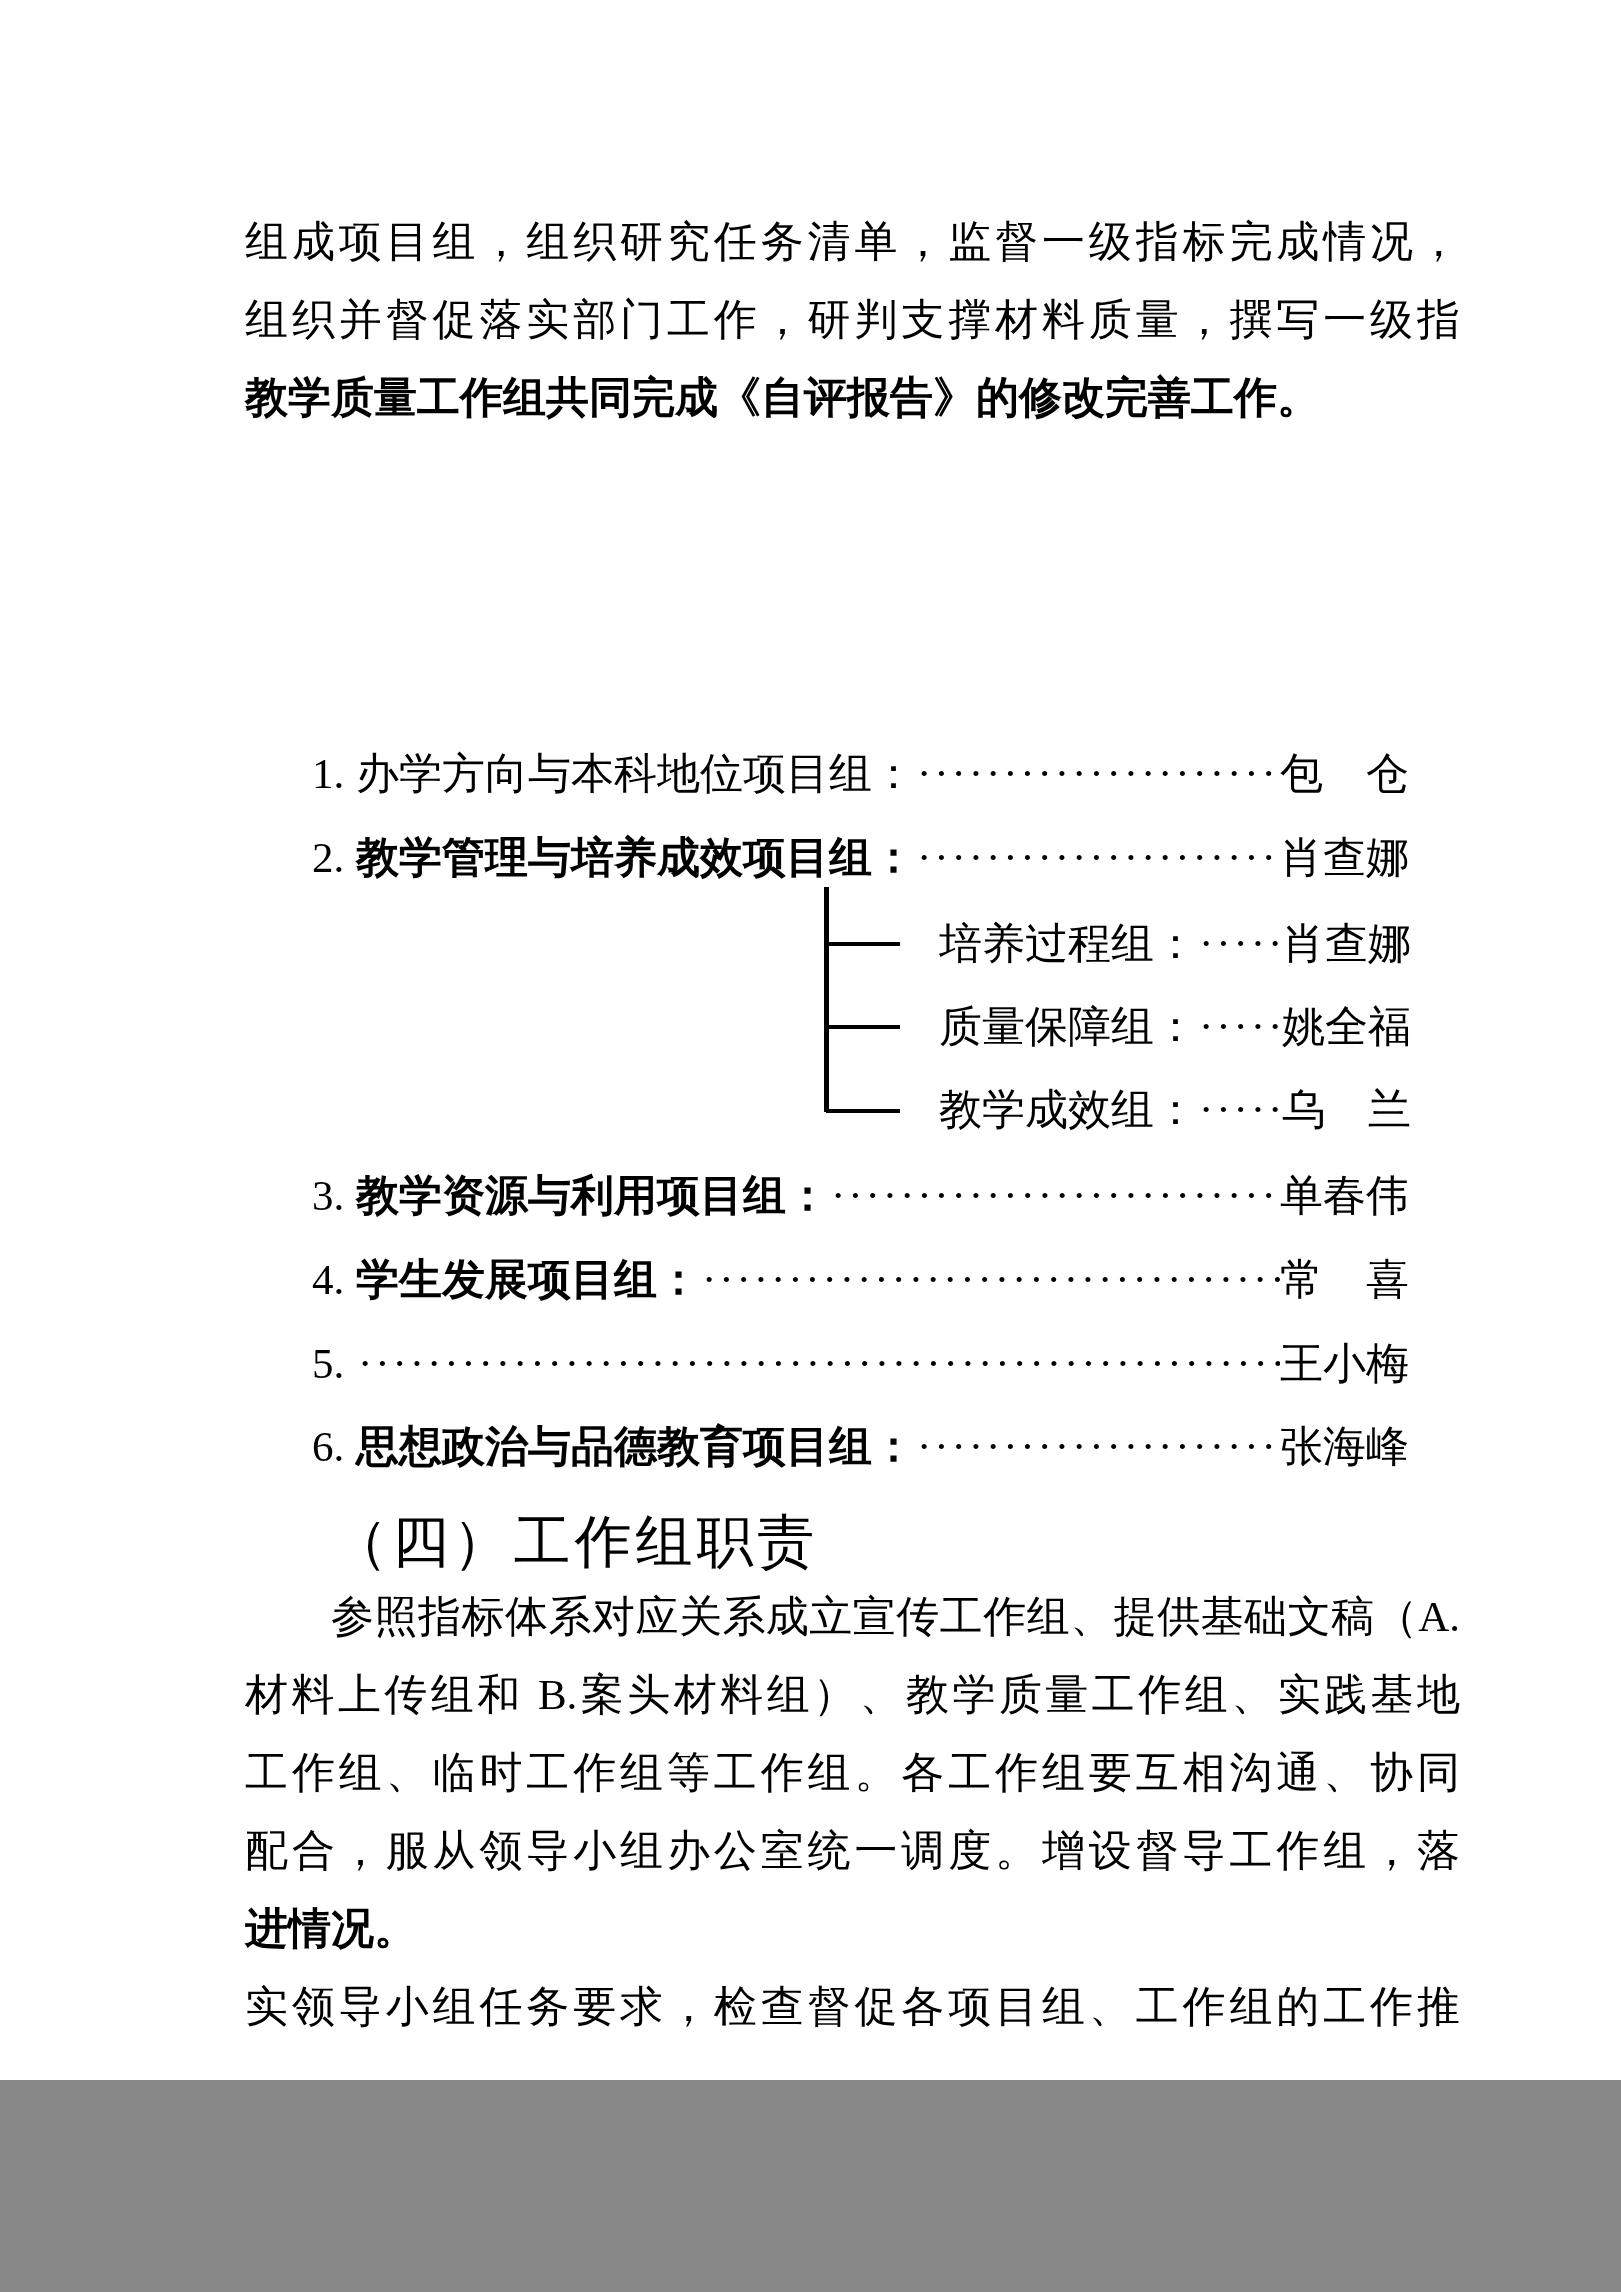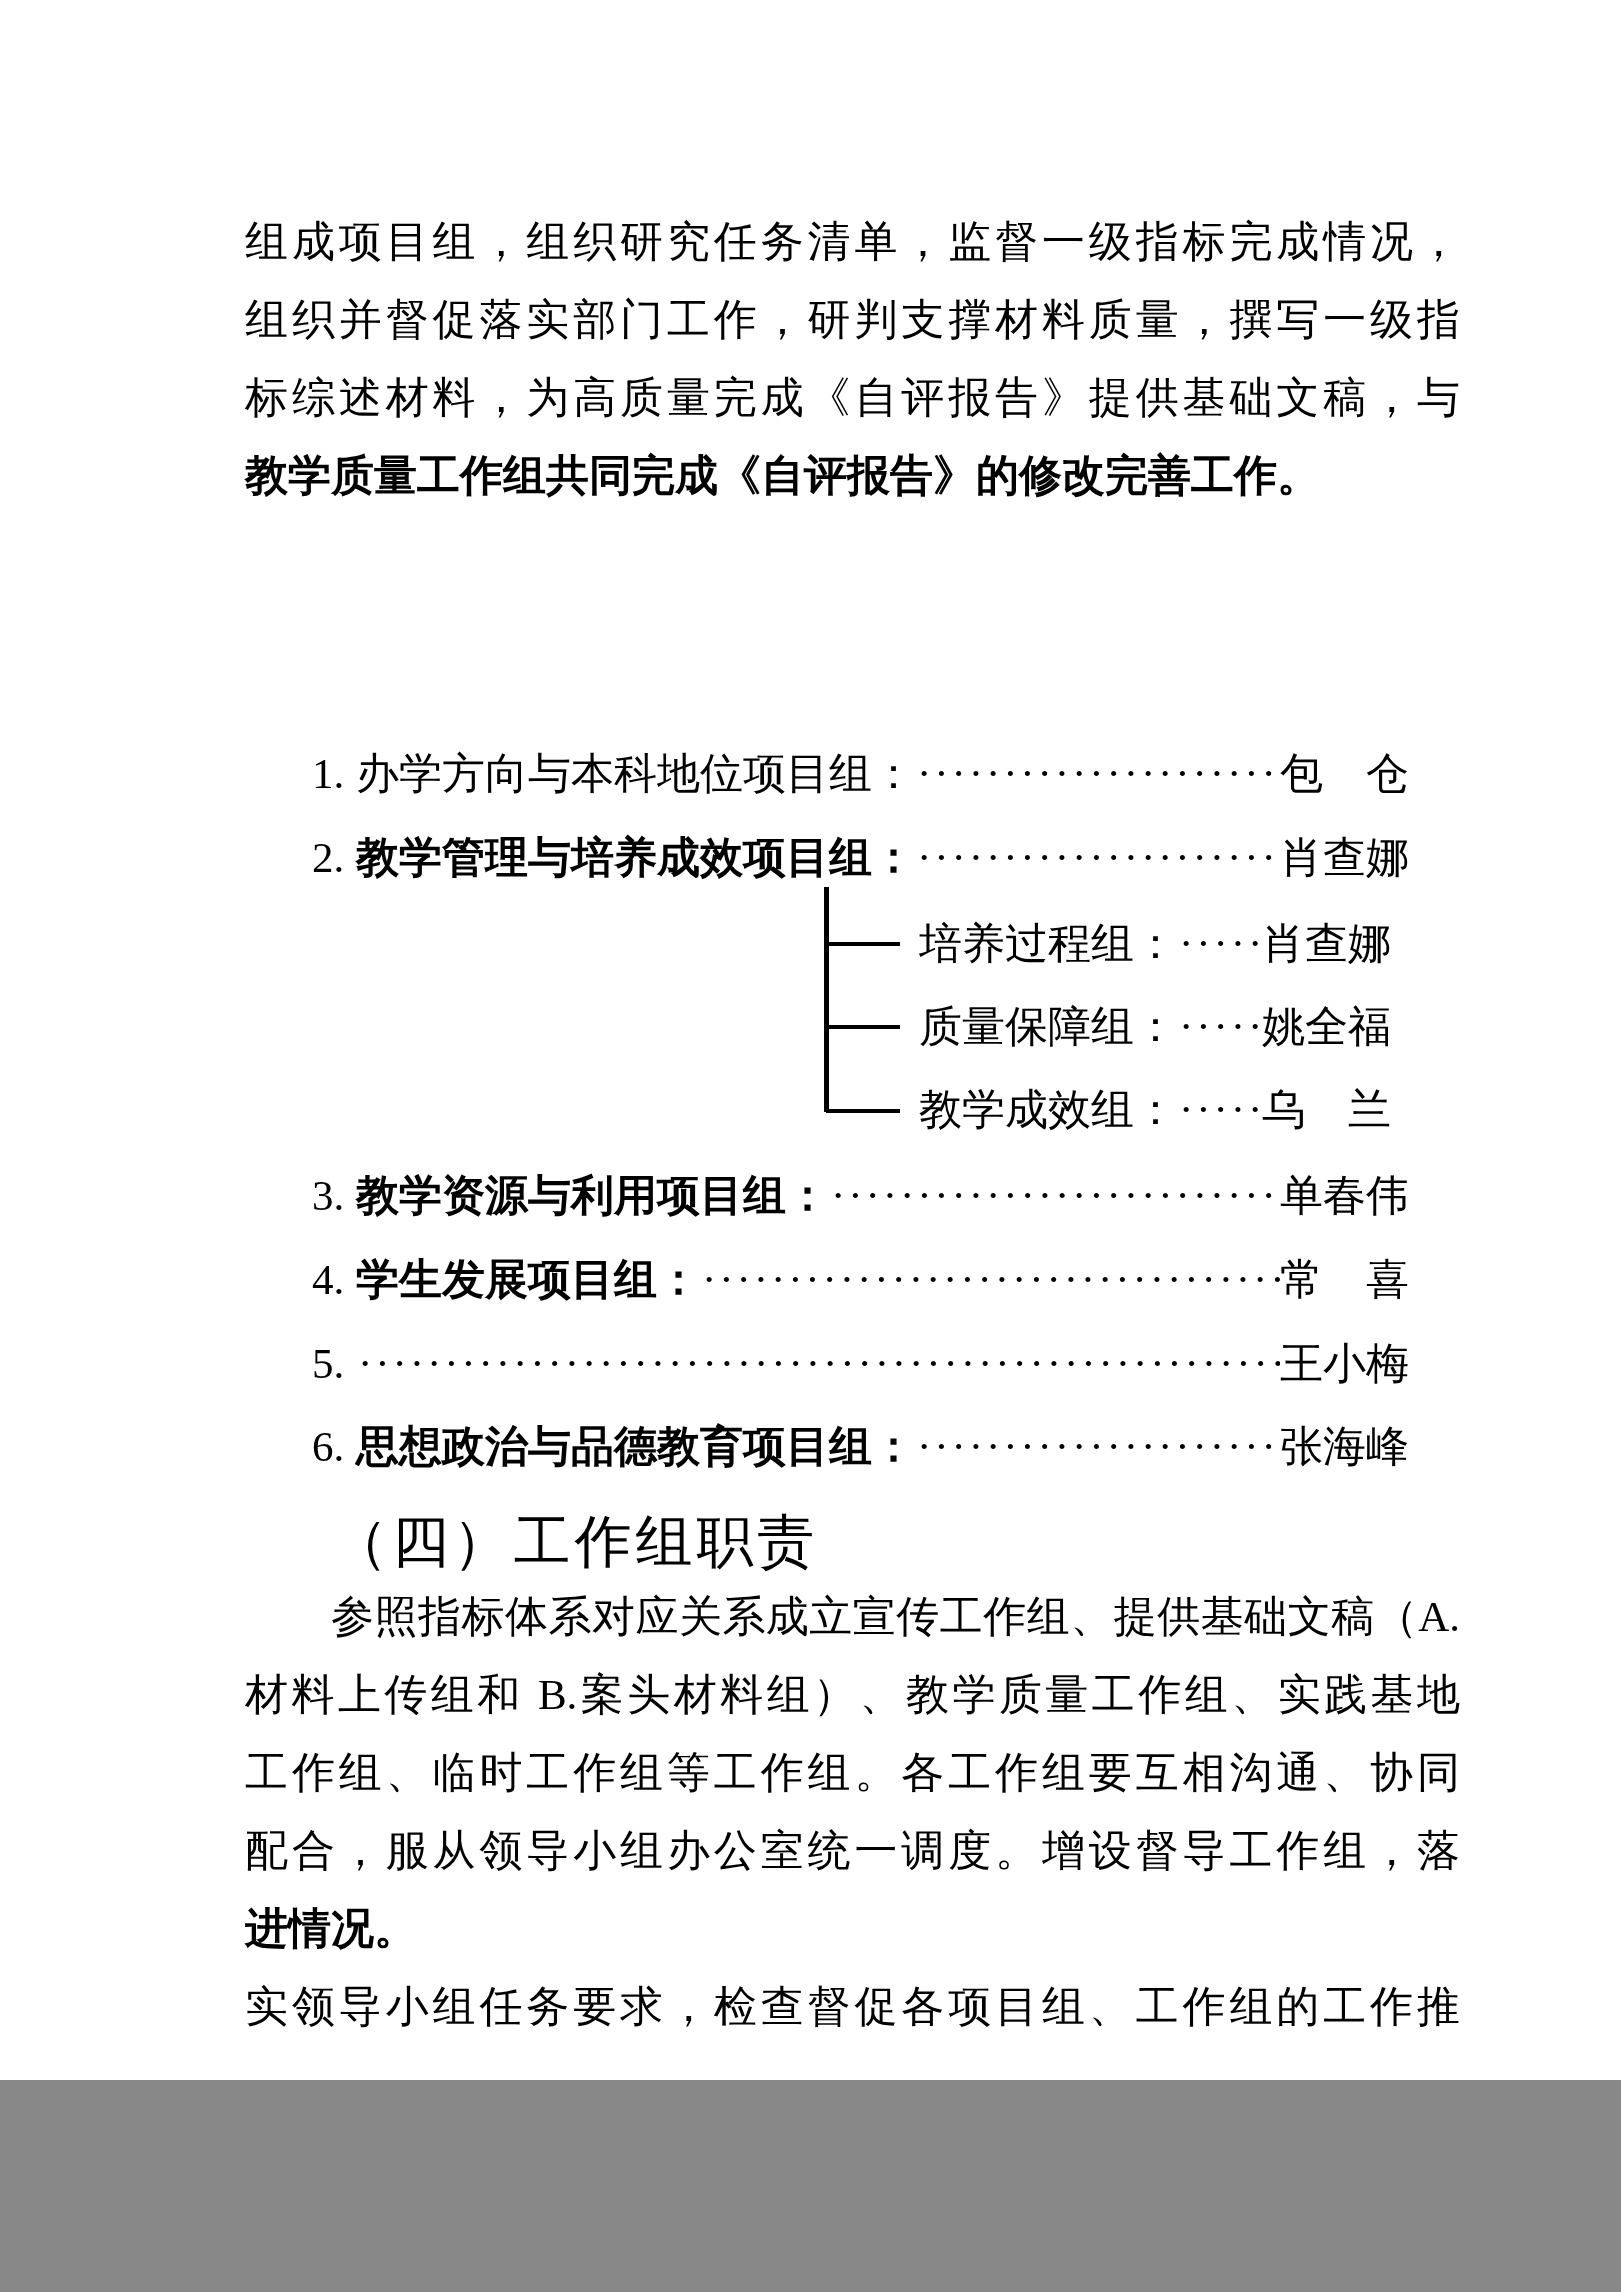--- a/index.html
+++ b/index.html
@@ -24,21 +24,21 @@
   .row{
     position:absolute;
     display:flex;
     align-items:baseline;
     height:78px;
     line-height:78px;
     font-size:43px;
     white-space:nowrap;
   }
   .item-row{left:312px;width:1097px;}
-  .sub-row{left:919px;width:472px;}
+  .sub-row{left:939px;width:472px;}
   .num{margin-right:11.8px;}
   .bold{font-weight:700;text-align:center;}
   .leader{
     flex:1 1 auto;
     overflow:hidden;
     white-space:nowrap;
     letter-spacing:2.9px;
     padding:0 2px;
   }
   .name{white-space:nowrap;}
@@ -64,21 +64,20 @@
   }
 </style>
 </head>
 <body>
 
 <div class="page">
 
   <div class="para" style="top:203px">
     <div class="line">组成项目组，组织研究任务清单，监督一级指标完成情况，</div>
     <div class="line">组织并督促落实部门工作，研判支撑材料质量，撰写一级指</div>
-    <div class="line">标综述材料，为高质量完成《自评报告》提供基础文稿，与</div>
     <div class="line last">教学质量工作组共同完成《自评报告》的修改完善工作。</div>
   </div>
 
 
   <div class="row item-row" style="top:735px">
     <span class="num">1.</span>
     <span class="title">办学方向与本科地位项目组：</span>
     <span class="leader">································································</span>
     <span class="name">包　仓</span>
   </div>

